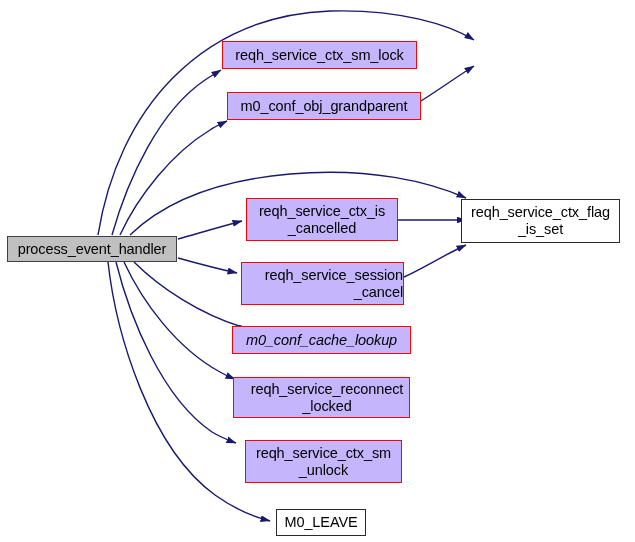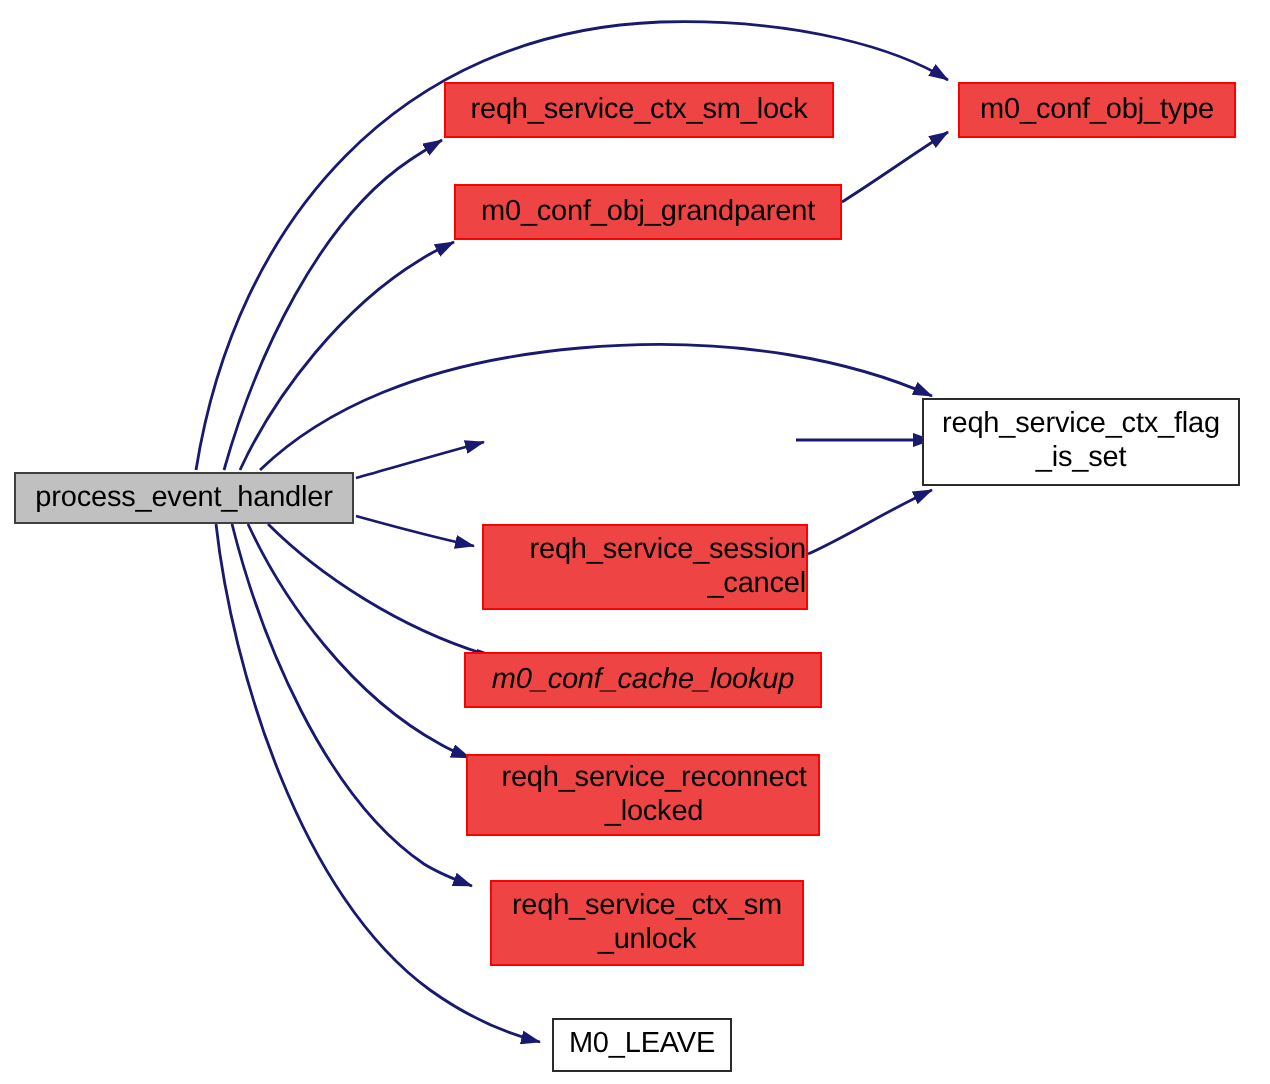--- a/index.html
+++ b/index.html
@@ -27,21 +27,21 @@
   .node {
     position: absolute;
     box-sizing: border-box;
     display: flex;
     align-items: center;
     justify-content: center;
     text-align: center;
     font-size: 14.5px;
     line-height: 17px;
     color: #000000;
-    background: #ef4444;
+    background: #c4b5fd;
     border: 1px solid #ff0000;
     white-space: pre-line;
     letter-spacing: -0.1px;
   }
   .node.root {
     background: #c0c0c0;
     border: 1px solid #404040;
   }
   .node.plain {
     background: #ffffff;
@@ -100,24 +100,25 @@
   </div>
 
   <div class="node" style="left:222px; top:41px; width:195px; height:28px;">
     <span class="node-label">reqh_service_ctx_sm_lock</span>
   </div>
 
   <div class="node" style="left:227px; top:92px; width:194px; height:28px;">
     <span class="node-label">m0_conf_obj_grandparent</span>
   </div>
 
-  <div class="node" style="left:479px; top:41px; width:139px; height:28px;">
-    <span class="node-label">m0_conf_obj_type</span>
+
+  <div class="node" style="left:246px; top:198px; width:152px; height:43px;">
+    <span class="node-label">reqh_service_ctx_is
+_cancelled</span>
   </div>
-
 
   <div class="node" style="left:241px; top:262px; width:163px; height:43px;text-align:right;">
     <span class="node-label">reqh_service_session
 _cancel</span>
   </div>
 
   <div class="node plain" style="left:461px; top:199px; width:159px; height:44px;">
     <span class="node-label">reqh_service_ctx_flag
 _is_set</span>
   </div>

